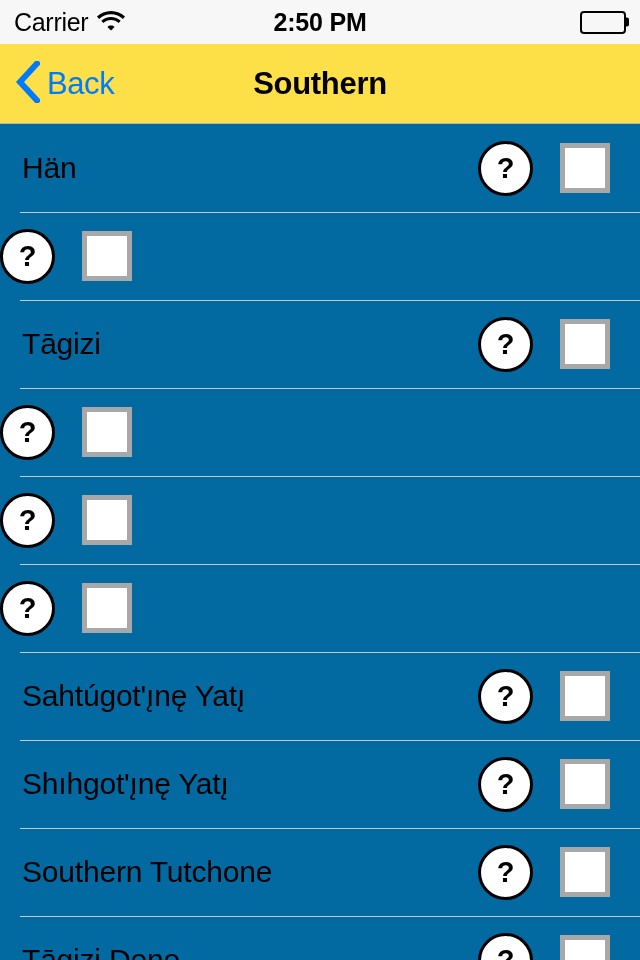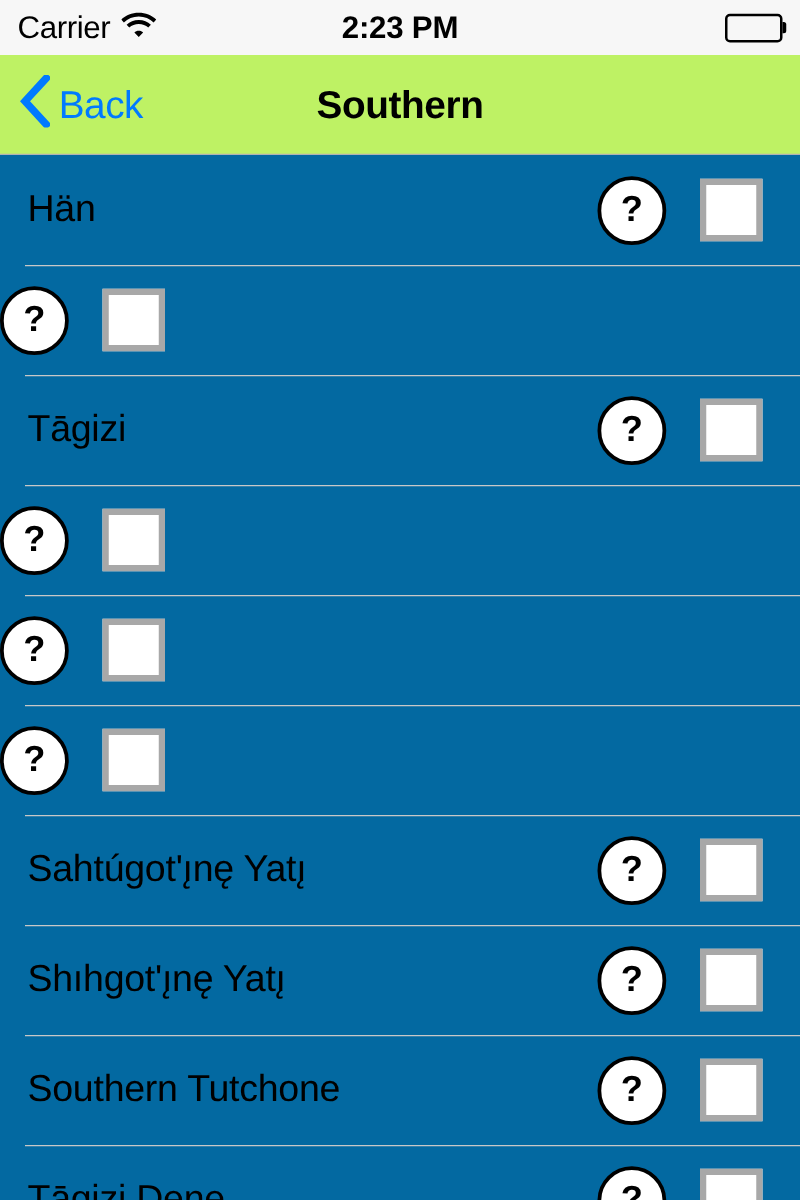--- a/index.html
+++ b/index.html
@@ -37,21 +37,21 @@
   .battery-fill { width:100%; height:100%; background:#000; border-radius:1.5px; }
   .battery-nub {
     position:absolute; right:-5px; top:50%; transform:translateY(-50%);
     width:3.5px; height:9px; background:#000; border-radius:0 2px 2px 0;
   }
 
   
   .nav-bar {
     position:relative;
     height:80px;
-    background:#bef264;
+    background:#fde047;
     border-bottom:1px solid #b2b2b2;
     display:flex; align-items:center;
   }
   .back-button {
     display:flex; align-items:center; gap:7px;
     padding-left:16px;
     cursor:pointer;
     position:relative; z-index:2;
   }
   .chevron-left { display:block; }
@@ -110,21 +110,21 @@
     <div class="status-left">
       <span class="carrier-text">Carrier</span>
       <span class="wifi-icon">
         <svg width="28" height="21" viewBox="0 0 28 21">
           <path d="M14 4.2c4.6 0 8.8 1.8 11.9 4.7l2.1-2.3C24.4 3.2 19.5 1.1 14 1.1S3.6 3.2 0 6.6l2.1 2.3C5.2 6 9.4 4.2 14 4.2z" fill="#000"></path>
           <path d="M14 10.1c2.9 0 5.6 1.1 7.6 2.9l2.1-2.3C21.2 8.4 17.8 7 14 7s-7.2 1.4-9.7 3.7l2.1 2.3c2-1.8 4.7-2.9 7.6-2.9z" fill="#000"></path>
           <path d="M14 15.6c1.4 0 2.6.5 3.5 1.3L14 20.6l-3.5-3.7c.9-.8 2.1-1.3 3.5-1.3z" fill="#000"></path>
         </svg>
       </span>
     </div>
-    <div class="status-time">2:23 PM</div>
+    <div class="status-time">2:50 PM</div>
     <div class="status-right">
       <span class="battery">
         <span class="battery-fill"></span>
         <span class="battery-nub"></span>
       </span>
     </div>
   </div>
 
   <div class="nav-bar">
     <div class="back-button">

